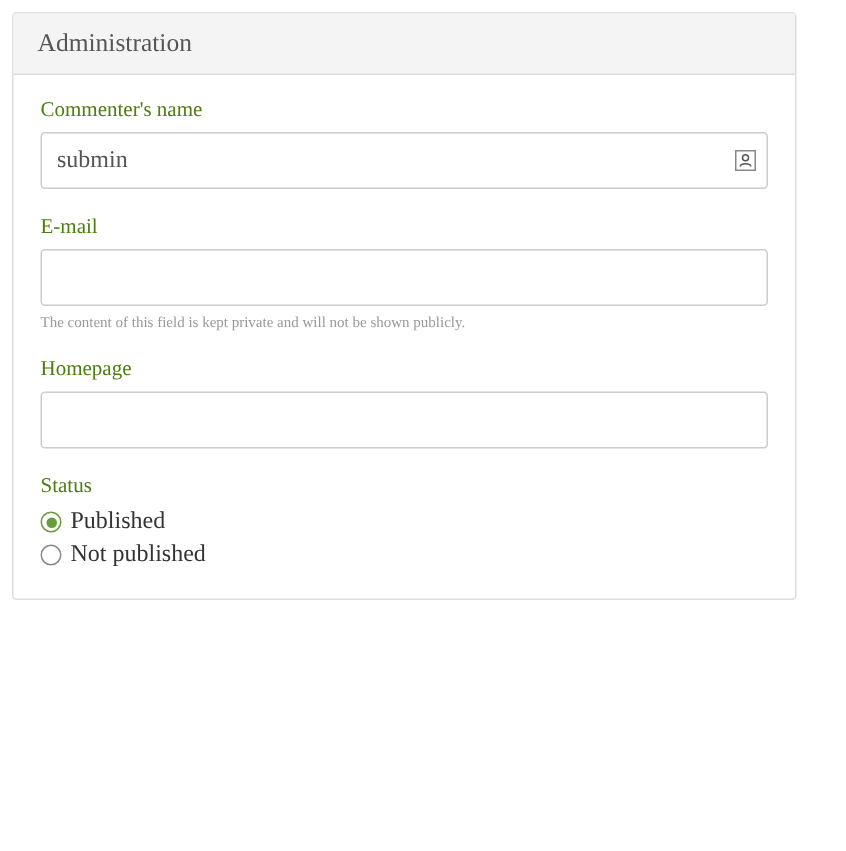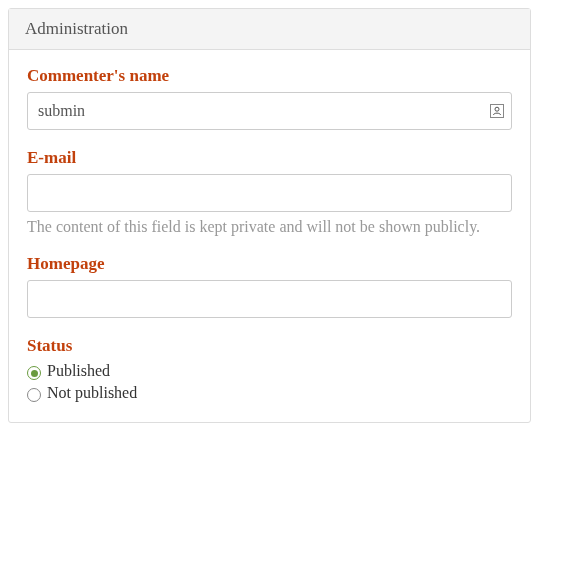--- a/index.html
+++ b/index.html
@@ -34,45 +34,45 @@
   }
   .helptext .bold {
     font-weight: bold;
     color: #888;
   }
   .field {
     margin-bottom: 18px;
   }
   .field:last-child { margin-bottom: 0; }
   .field-label {
-    font-weight: bold;
-    font-size: 17px;
-    color: #c2410c;
+    font-weight: normal;
+    font-size: 14px;
+    color: #4d7c0f;
     margin-bottom: 6px;
     display: block;
   }
   .text-input {
     width: 100%;
     border: 1px solid #ccc;
     border-radius: 3px;
     padding: 8px 10px;
     font-family: Georgia, 'Times New Roman', serif;
     font-size: 16px;
     color: #555;
     background: #fff;
     height: 38px;
   }
   .description {
     color: #999;
-    font-size: 16px;
+    font-size: 10px;
     margin-top: 6px;
   }
   .radio-row {
     display: flex;
-    align-items: flex-end;
+    align-items: center;
     gap: 6px;
     font-size: 16px;
     color: #333;
     margin-top: 4px;
     cursor: pointer;
   }
   .radio-outer {
     width: 14px;
     height: 14px;
     border-radius: 50%;

